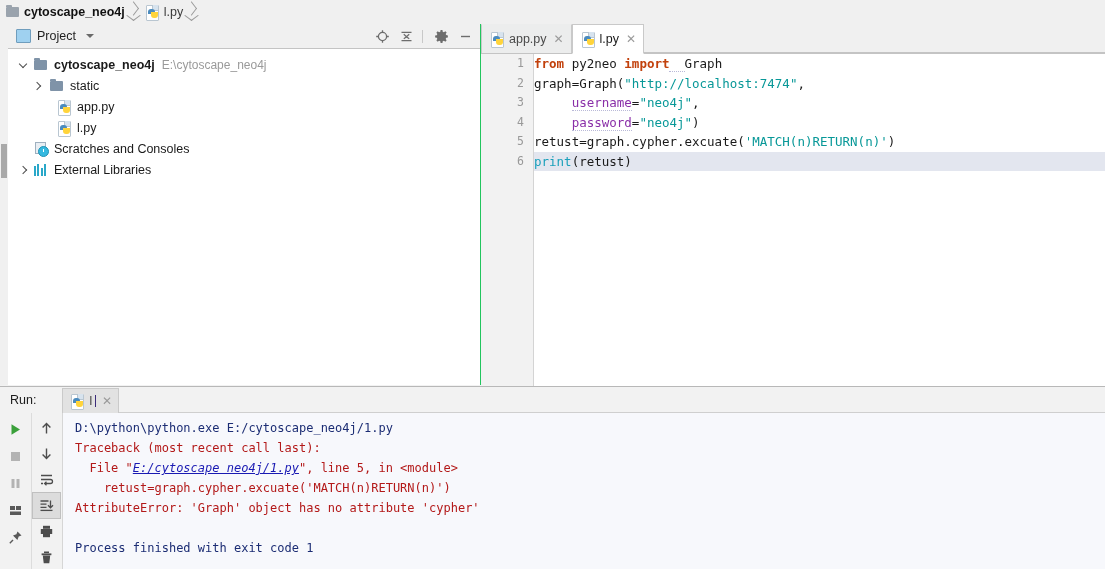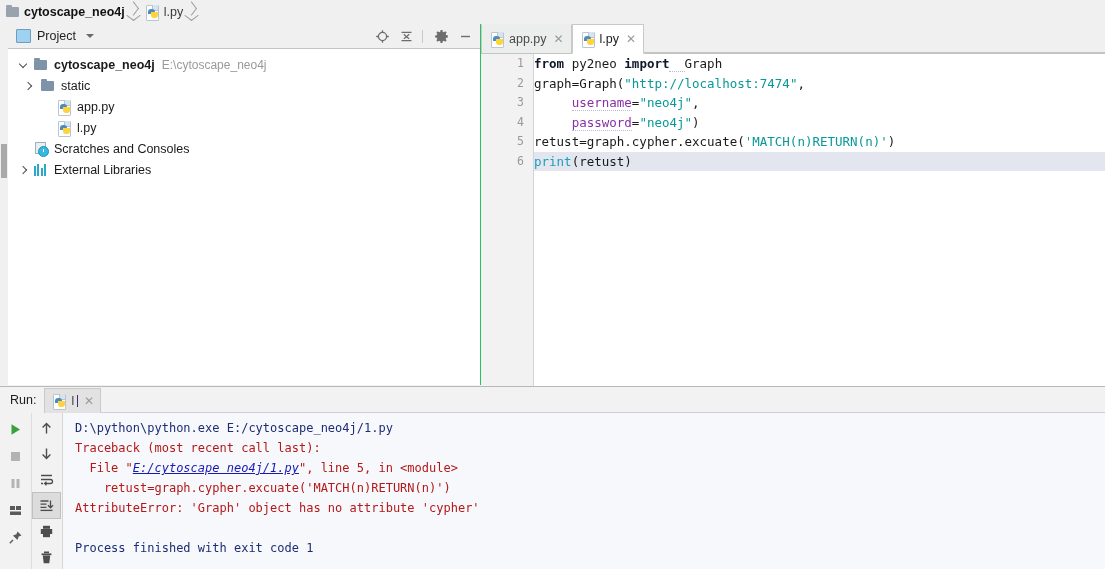--- a/index.html
+++ b/index.html
@@ -138,36 +138,36 @@
     color:#999;font-family:"DejaVu Sans Mono",monospace;font-size:11.5px;
   }
   .codelines{position:absolute;left:53px;top:0;right:0;height:332px;}
   .cl{
     height:19.5px;line-height:19.5px;white-space:pre;
     font-family:"DejaVu Sans Mono",monospace;font-size:12.5px;color:#1a1a1a;
     padding-left:0px;
   }
   .cl.cur{background:#e3e6ef;}
   .hl-cur-g{position:absolute;left:0;top:97.5px;width:52px;height:19.5px;background:#e9ebf2;}
-  .k{font-weight:bold;color:#0f172a;}
+  .k{font-weight:bold;color:#c2410c;}
   .s{color:#089898;}
   .p{color:#8a2fa8;}
   .f{color:#1aa0bb;}
   .squig{
     border-bottom:1.5px dotted #b9b9d8;
     text-align:right;
   }
 
   
   .runpanel{
     position:absolute;left:0;top:386px;width:1105px;height:183px;background:#f2f2f2;
     border-top:1px solid #b8b8b8;
   }
   .runhdr{height:26px;display:flex;align-items:center;background:#f2f2f2;}
-  .runlbl{font-size:12.5px;color:#1c1c1c;padding:0 8px 0 10px;}
+  .runlbl{font-size:12.5px;color:#1c1c1c;padding:0 26px 0 10px;}
   .runtab{
     height:24px;display:flex;align-items:center;padding:0 6px 0 8px;
     background:#e2e2e2;border:1px solid #cacaca;border-bottom:none;font-size:12px;color:#3a3a3a;
   }
   .runtab .bar{width:1px;height:12px;background:#3b2b7a;margin:0 6px 0 3px;}
   .runtab .x{color:#9a9a9a;}
   .runfill{flex:1;height:25px;border-bottom:1px solid #cfcfcf;}
 
   .runbody{position:absolute;left:0;top:26px;width:1105px;height:157px;}
   .runtools{
@@ -256,21 +256,21 @@
 
       <div class="trow" style="padding-left:8px">
         <span class="arrow down">
             <i></i>
           </span>
         <span class="folder-ico blue" style="margin:0 6px 0 4px"></span>
         <span class="tname bold">cytoscape_neo4j</span>
         <span class="tpath">E:\cytoscape_neo4j</span>
       </div>
 
-      <div class="trow" style="padding-left:13px">
+      <div class="trow" style="padding-left:22px">
         <span class="arrow right">
             <i></i>
           </span>
         <span class="folder-ico blue" style="margin:0 6px 0 6px"></span>
         <span class="tname">static</span>
       </div>
 
 
       <div class="trow" style="padding-left:50px">
         <span class="pyico">

